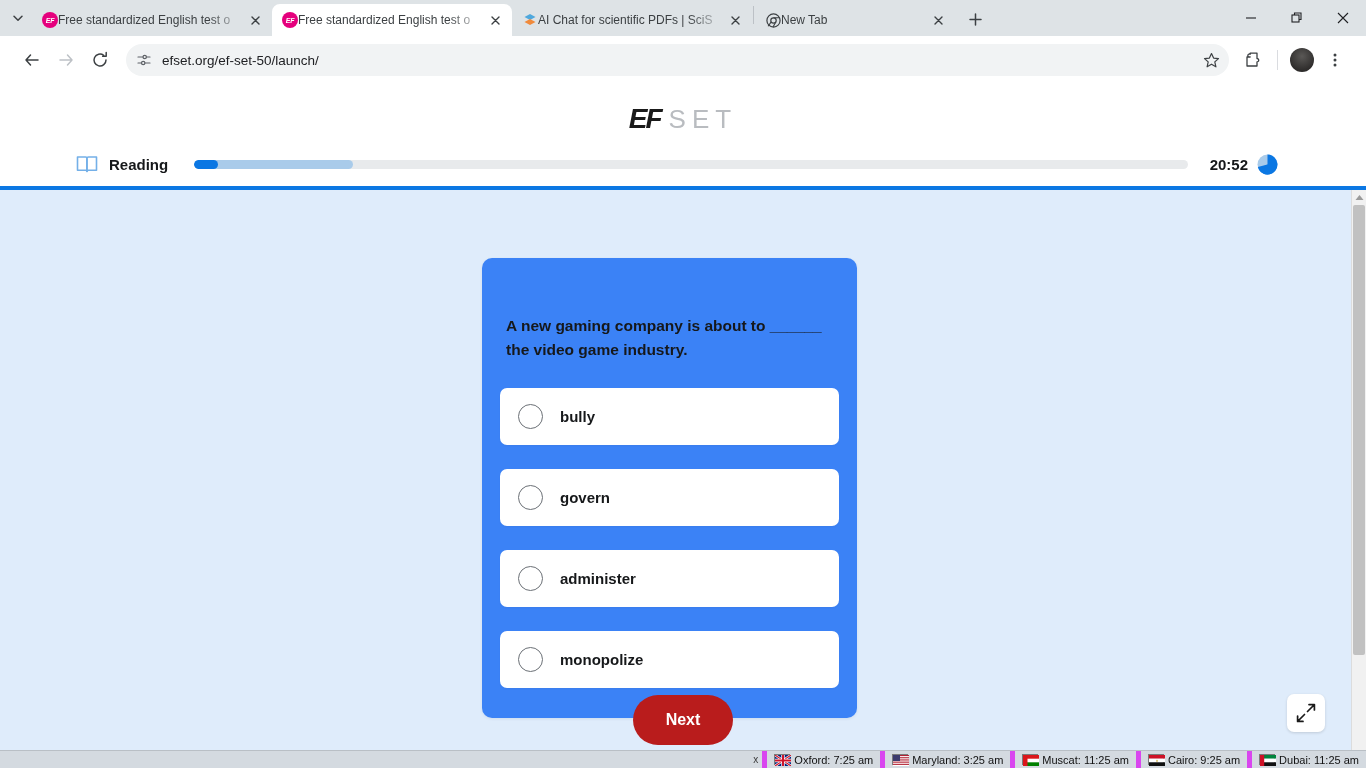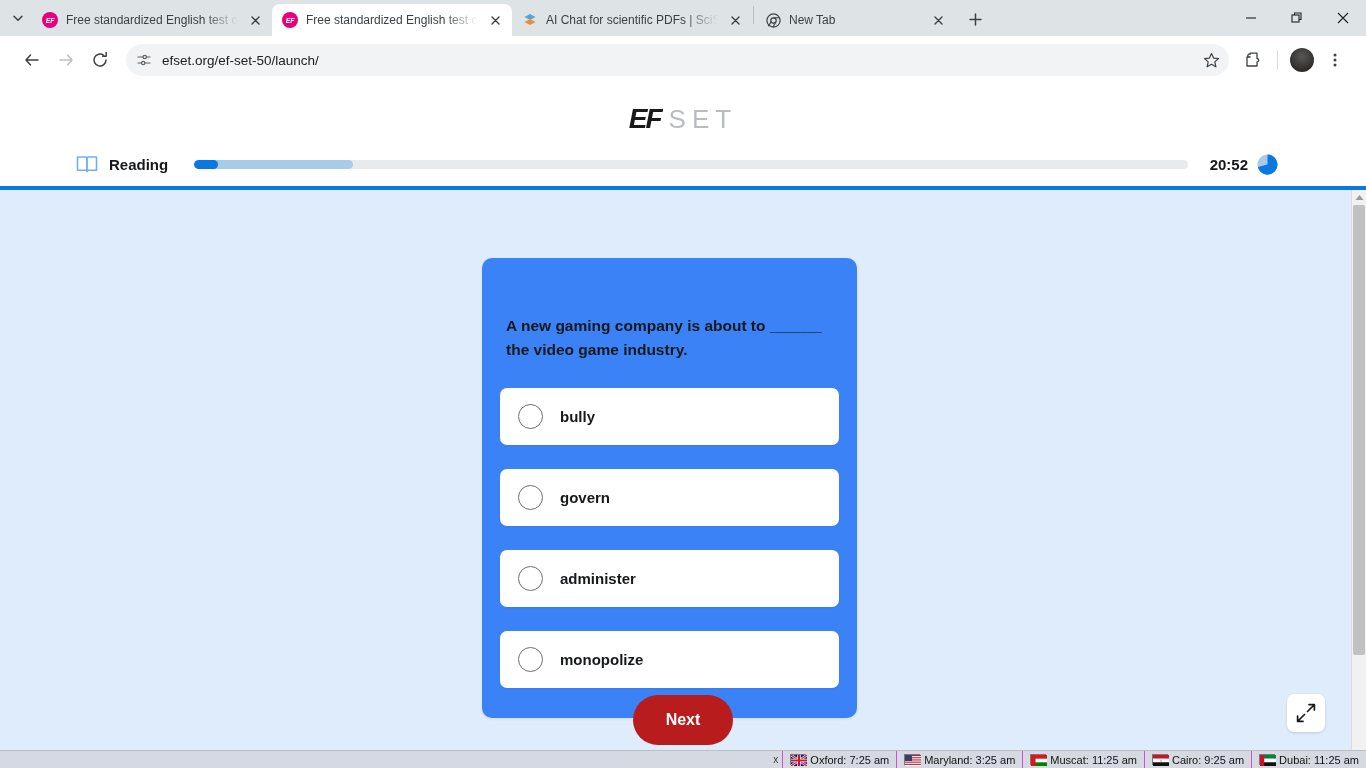--- a/index.html
+++ b/index.html
@@ -32,21 +32,20 @@
 
   .tab {
     height: 32px;
     width: 240px;
     display: flex;
     align-items: center;
     padding: 0 8px 0 10px;
     border-radius: 8px 8px 0 0;
     position: relative;
     flex: 0 0 auto;
-    gap: 8px;
   }
   .tab.inactive { background: transparent; }
   .tab.active { background: #ffffff; }
   .tab .favicon {
     width: 16px; height: 16px; flex: 0 0 auto;
     display: flex; align-items: center; justify-content: center;
   }
   .fav-ef {
     width: 16px; height: 16px; border-radius: 50%;
     background: #e5007d;
@@ -328,21 +327,21 @@
     align-items: center;
     font-size: 11px;
     color: #16181a;
     border-top: 1px solid #b9bfc5;
   }
   .tb-left { flex: 1 1 auto; height: 18px; background: #d4dae0; }
   .clock-x { font-size: 10px; color: #3a3a3a; padding: 0 4px; }
   .clock {
     display: flex; align-items: center; gap: 4px;
     padding: 0 7px;
-    border-left: 1px solid #d946ef;
+    border-left: 5px solid #d946ef;
     height: 18px;
     white-space: nowrap;
   }
   .clock:first-of-type { border-left: none; }
   .flag {
     width: 16px; height: 11px;
     flex: 0 0 auto;
     display: block;
     border: 0.5px solid #7a7a7a;
   }

